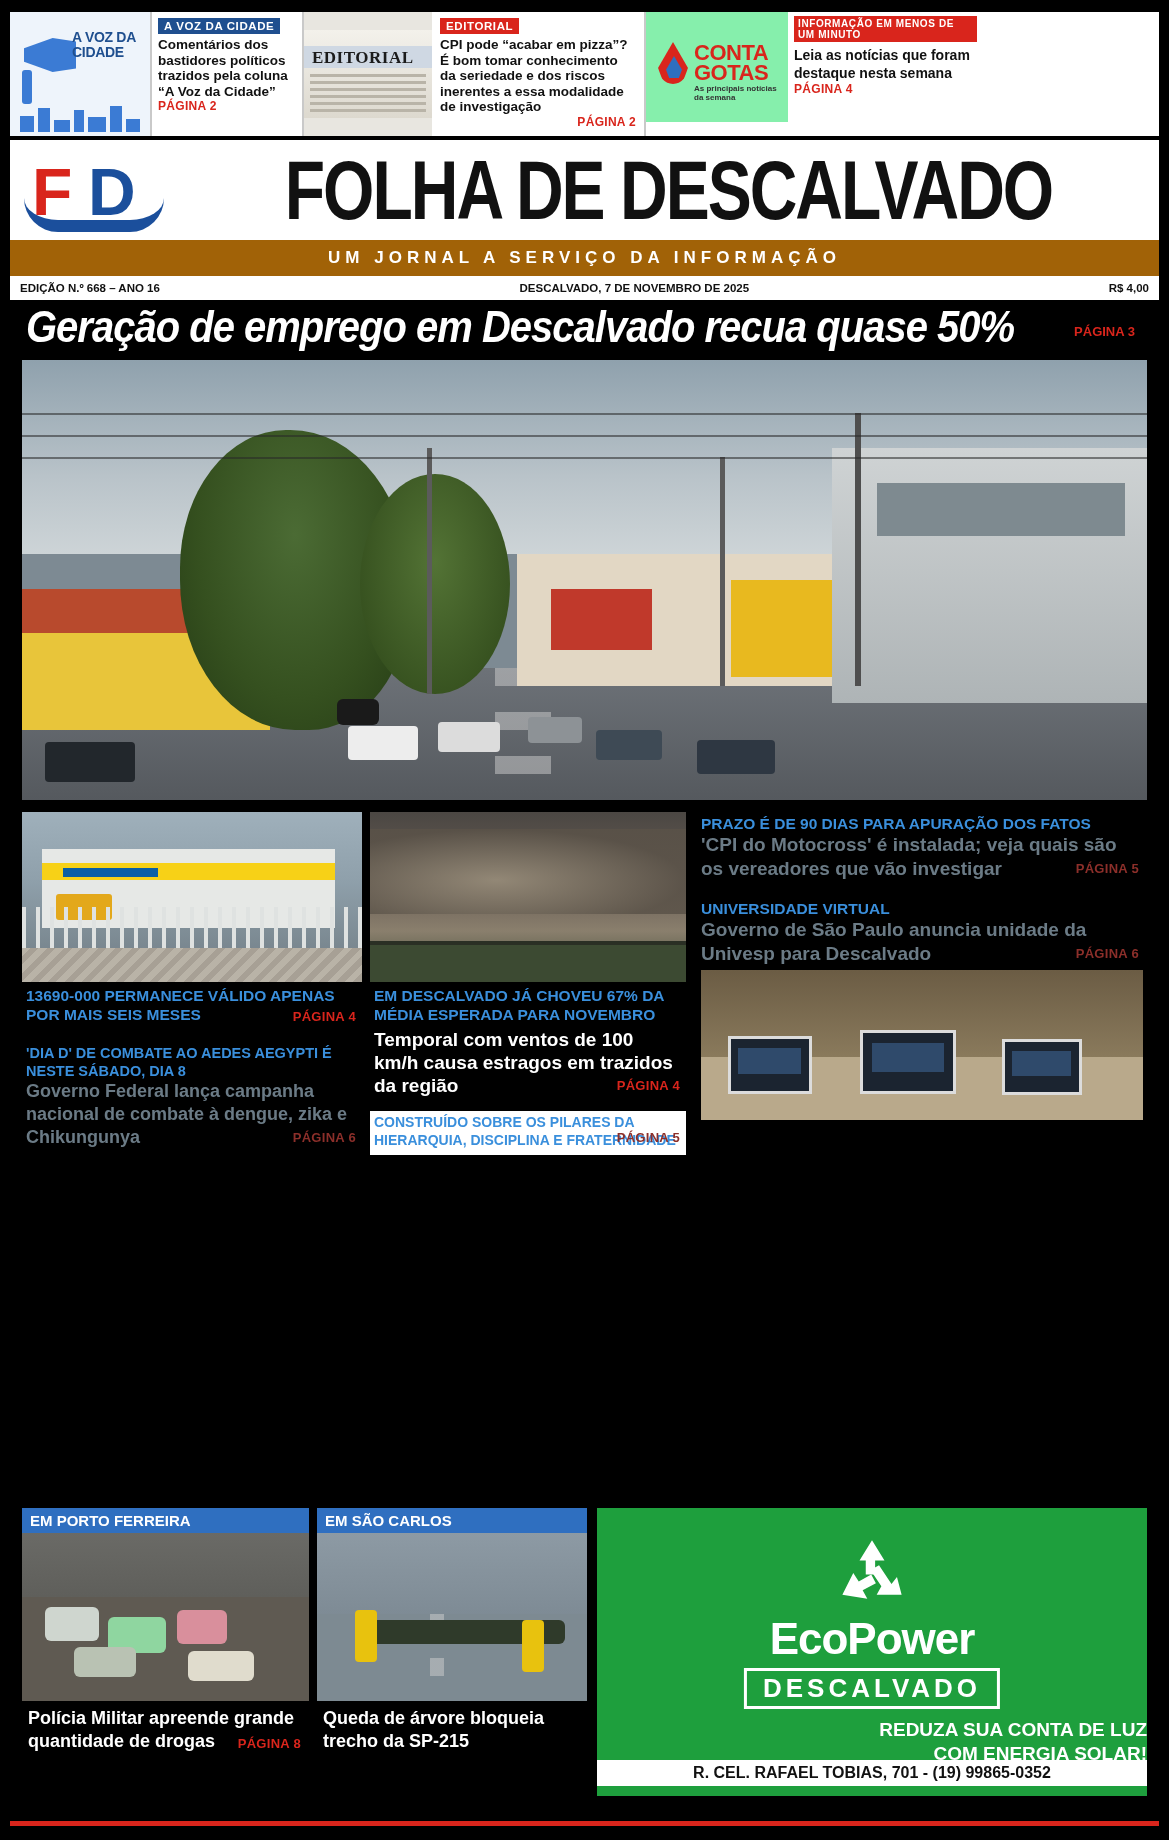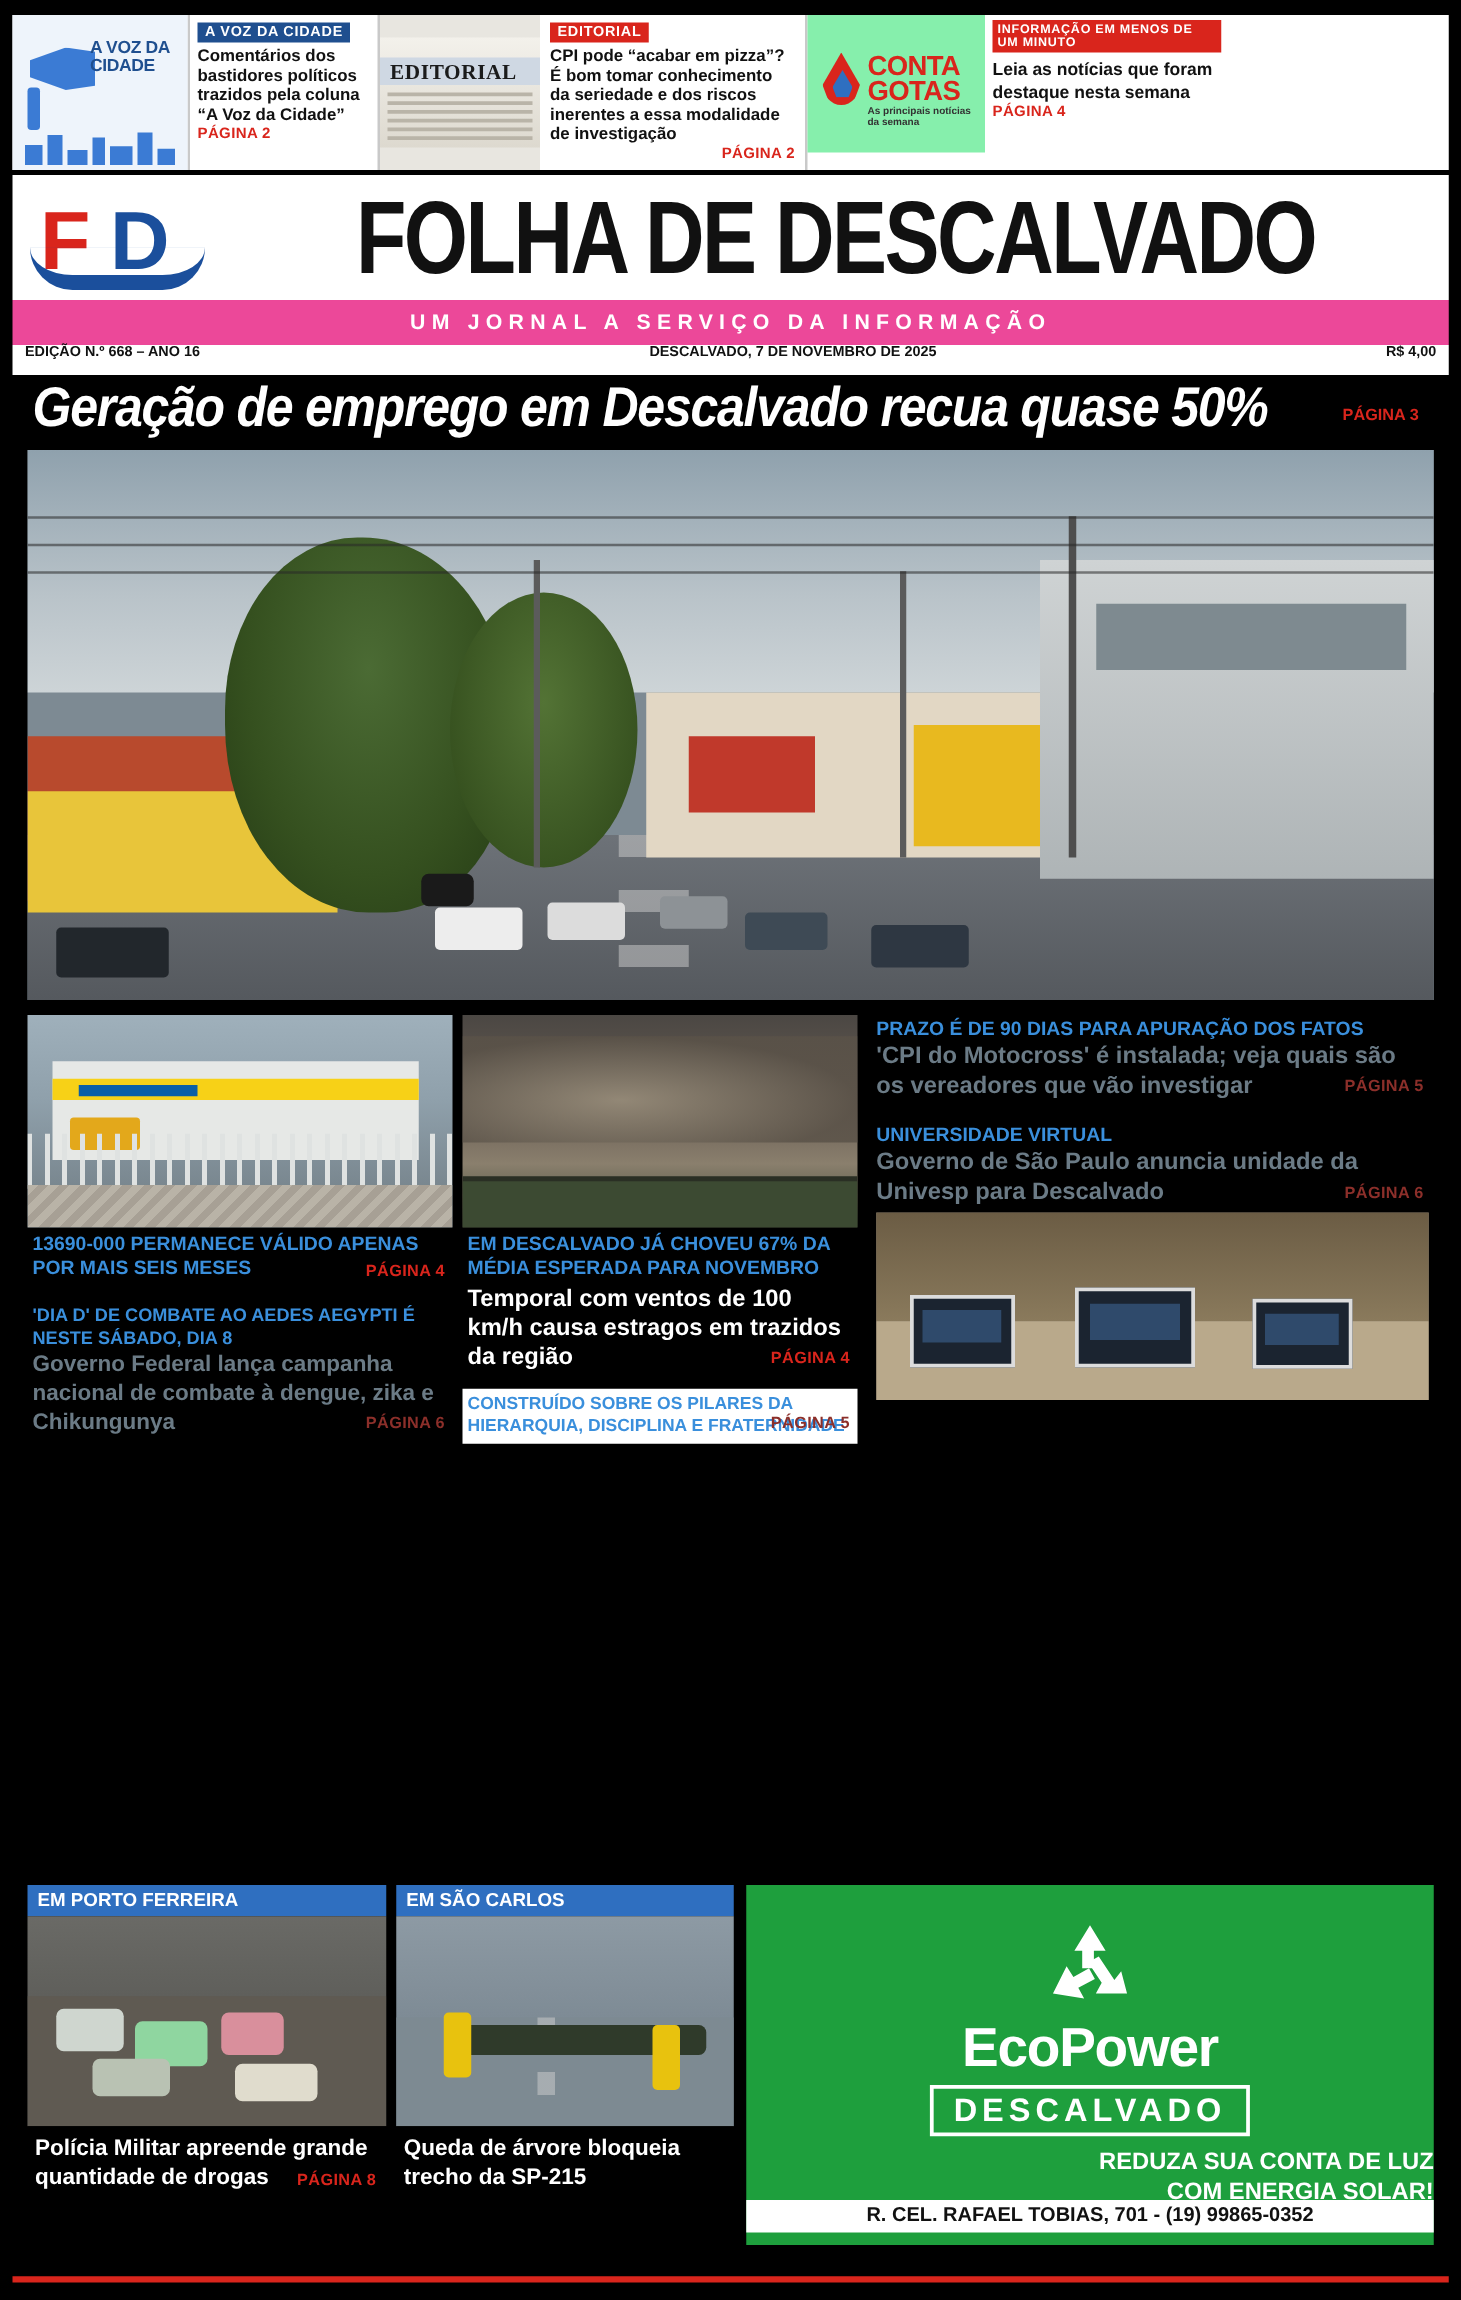--- a/index.html
+++ b/index.html
@@ -115,26 +115,26 @@
     position:absolute; left:14px; top:58px; width:140px; height:34px;
     border-bottom:12px solid #1b4f9c; border-radius:0 0 70px 70px;
   }
   .mast-title{
     flex:1; text-align:center; font-family:"Liberation Sans",sans-serif;
     font-size:66px; font-weight:bold; letter-spacing:-2px; color:#111;
     transform: scaleY(1.25); white-space:nowrap;
   }
   .subbar{
     position:absolute; left:10px; top:240px; width:1149px; height:36px;
-    background:#ec4899; color:#fff; display:flex; align-items:center; justify-content:center;
+    background:#a16207; color:#fff; display:flex; align-items:center; justify-content:center;
     font-size:17px; font-weight:bold; letter-spacing:5px;
   }
   .infobar{
     position:absolute; left:10px; top:276px; width:1149px; height:24px;
-    background:#fff; color:#111; display:flex; align-items:flex-start;
+    background:#fff; color:#111; display:flex; align-items:center;
     font-size:11.5px; font-weight:bold; padding:0 10px;
   }
   .infobar .c { flex:1; text-align:center; }
   .infobar .r { text-align:right; }
 
   
   .leadwrap{
     position:absolute; left:10px; top:302px; width:1149px; height:56px; background:#000;
   }
   .lead{

